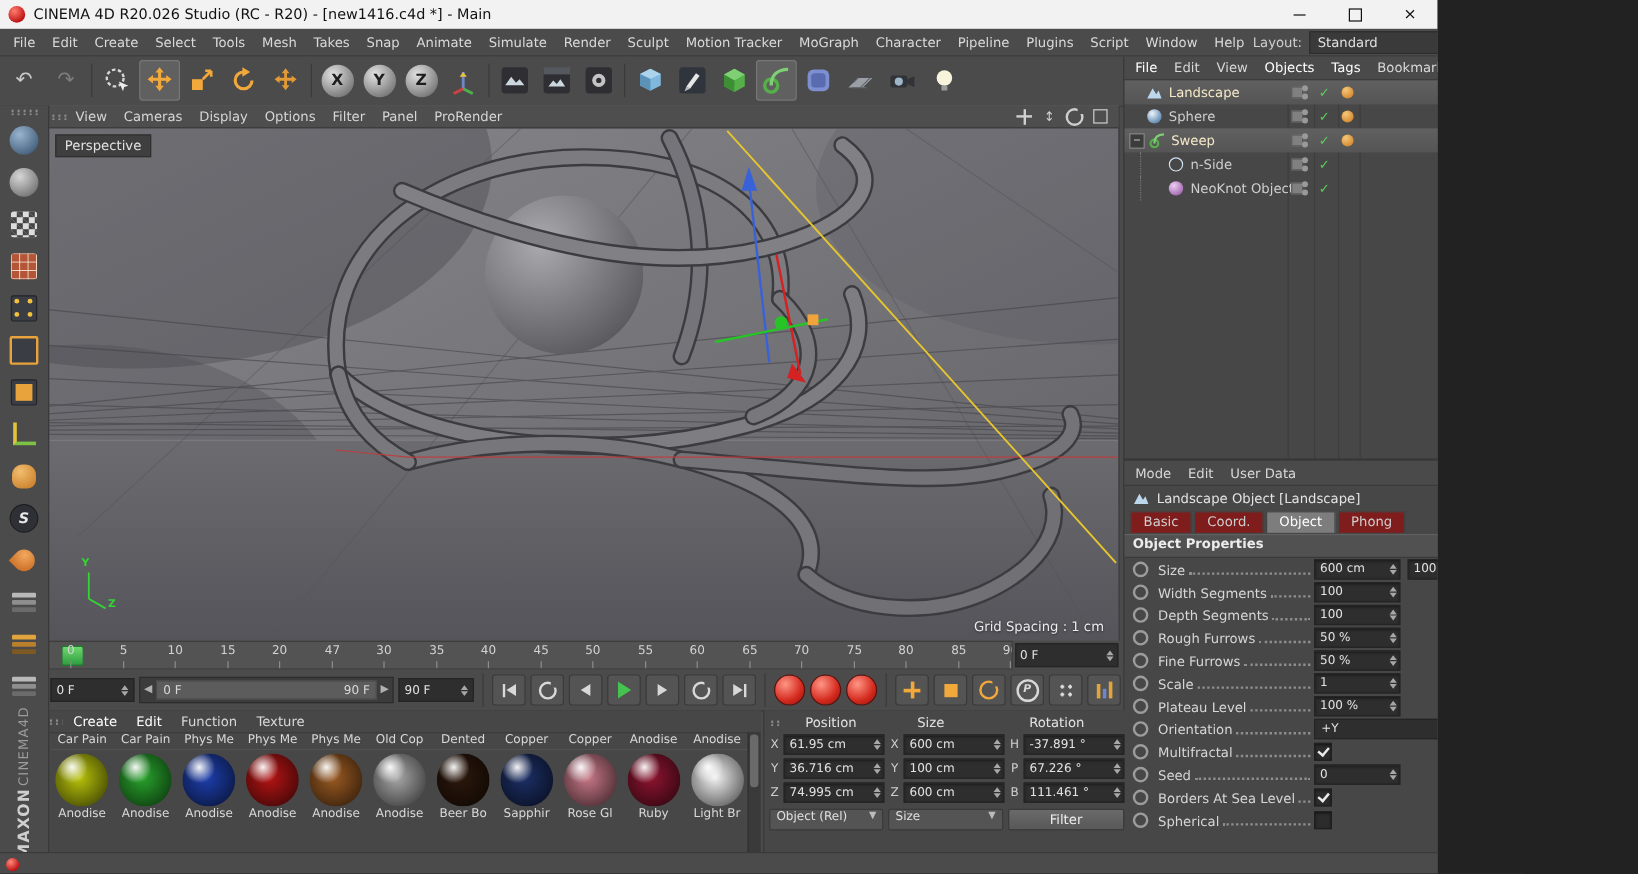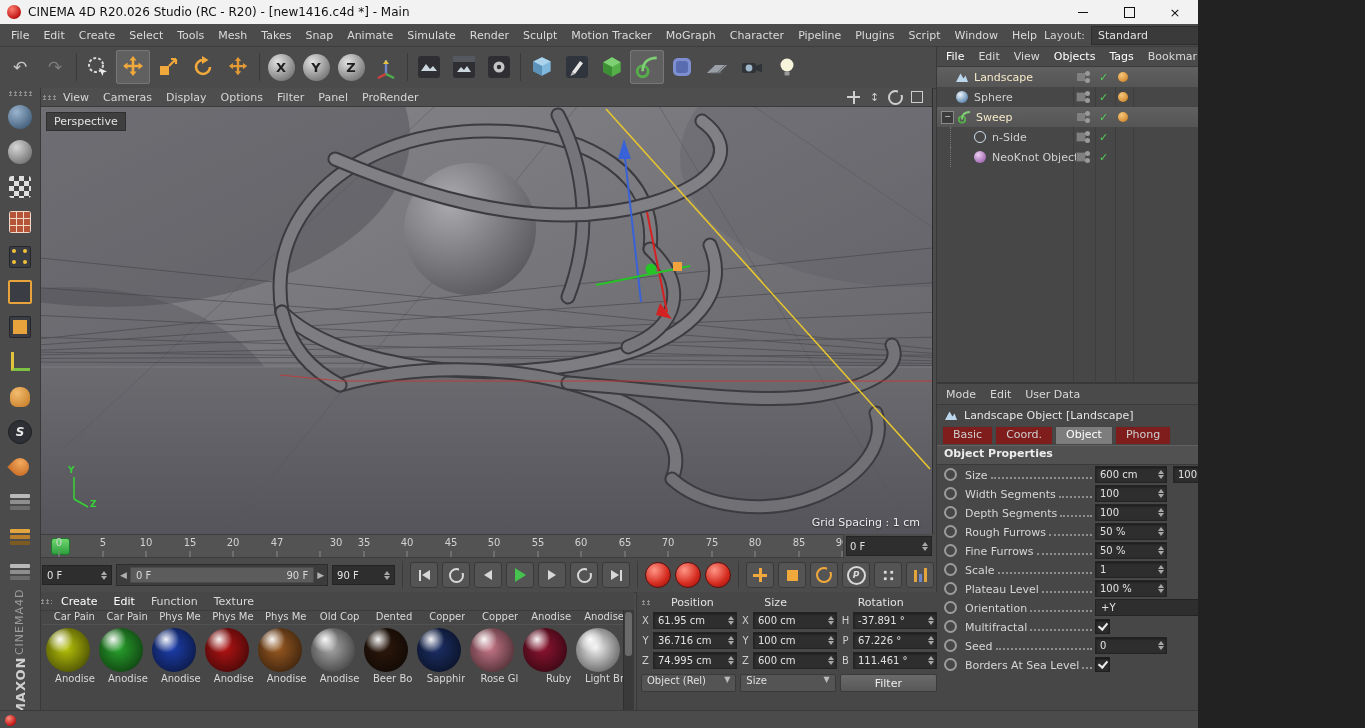--- a/index.html
+++ b/index.html
@@ -201,21 +201,21 @@
          justify-content:center;font-size:9px;font-weight:bold;color:#d8d8d8}
   .dotgrid{width:13px;height:13px;background-image:radial-gradient(circle,#ddd 1.3px,transparent 1.6px);
            background-size:6.5px 6.5px}
   .keysbars{display:flex;gap:2px;align-items:flex-end}
   .keysbars i{width:3px;background:#e2a43c}.keysbars i:nth-child(1){height:12px}
   .keysbars i:nth-child(2){height:8px;background:#6f86c8}.keysbars i:nth-child(3){height:14px}
   
   .materials{position:absolute;left:40px;top:592px;width:594px;height:118px;background:#474747;overflow:hidden}
   .mat-menu{height:18px;display:flex;align-items:center;gap:2px;border-bottom:1px solid #3c3c3c}
   .mat-grid{display:grid;grid-template-columns:repeat(11,1fr);width:582px;padding-left:2px}
-  .mat-cell{text-align:right;overflow:hidden;white-space:nowrap}
+  .mat-cell{text-align:center;overflow:hidden;white-space:nowrap}
   .mat-top{display:block;height:13px;font-size:10px;color:#d8d8d8;border-bottom:1px solid #525252;overflow:hidden}
   .mat-sphere{display:block;width:44px;height:44px;border-radius:50%;margin:3px auto 1px}
   .mat-name{display:block;height:13px;font-size:10px;color:#d8d8d8;overflow:hidden}
   .m0{--c:#b9c40a}.m1{--c:#28a32c}.m2{--c:#1d3fae}.m3{--c:#b51414}.m4{--c:#9a5a22}.m5{--c:#a8a8a8}
   .m6{--c:#2c180c}.m7{--c:#1c2f66}.m8{--c:#c77787}.m9{--c:#8e1430}.m10{--c:#f2f2f2}
   .mat-sphere{background:
      radial-gradient(circle at 32% 26%,rgba(255,255,255,.95),rgba(255,255,255,0) 30%),
      radial-gradient(circle at 45% 45%,var(--c),#000 135%)}
   .mat-scroll{position:absolute;right:0;top:18px;bottom:0;width:10px;background:#3a3a3a;border-left:1px solid #303030}
   .mat-thumb{position:absolute;left:1px;top:2px;width:7px;height:44px;background:#6a6a6a;border-radius:3px}
@@ -896,38 +896,46 @@
         </span>
     </div>
     <div class="prow">
       <span class="kc"></span>
       <span class="plabel">
           <span class="ptxt">Borders At Sea Level</span>
           <span class="pdots"></span>
         </span>
       <span class="pcheck on"></span>
     </div>
+    <div class="prow">
+      <span class="kc"></span>
+      <span class="plabel">
+          <span class="ptxt">Spherical</span>
+          <span class="pdots"></span>
+        </span>
+      <span class="pcheck"></span>
+    </div>
   </div>
 
   <div class="ruler">
     <div class="ruler-track">
       <span class="marker0"></span>
       <span class="tick" style="left:18px">0</span>
         <i class="tickline" style="left:18px"></i>
       <span class="tick" style="left:62px">5</span>
         <i class="tickline" style="left:62px"></i>
       <span class="tick" style="left:105px">10</span>
         <i class="tickline" style="left:105px"></i>
       <span class="tick" style="left:149px">15</span>
         <i class="tickline" style="left:149px"></i>
       <span class="tick" style="left:192px">20</span>
         <i class="tickline" style="left:192px"></i>
       <span class="tick" style="left:236px">47</span>
         <i class="tickline" style="left:236px"></i>
-      <span class="tick" style="left:295px">30</span>
+      <span class="tick" style="left:279px">30</span>
         <i class="tickline" style="left:279px"></i>
       <span class="tick" style="left:323px">35</span>
         <i class="tickline" style="left:323px"></i>
       <span class="tick" style="left:366px">40</span>
         <i class="tickline" style="left:366px"></i>
       <span class="tick" style="left:410px">45</span>
         <i class="tickline" style="left:410px"></i>
       <span class="tick" style="left:453px">50</span>
         <i class="tickline" style="left:453px"></i>
       <span class="tick" style="left:497px">55</span>

